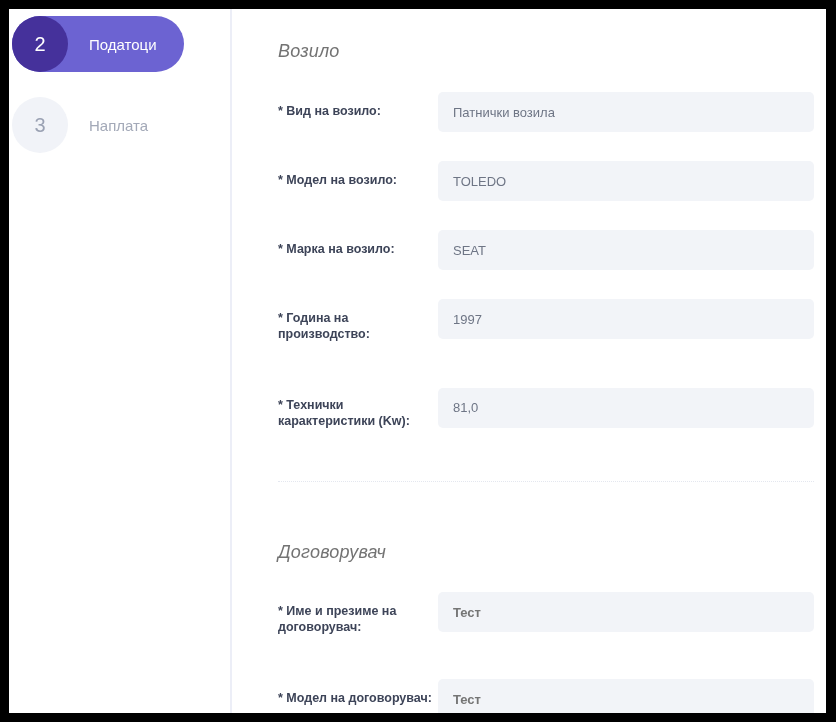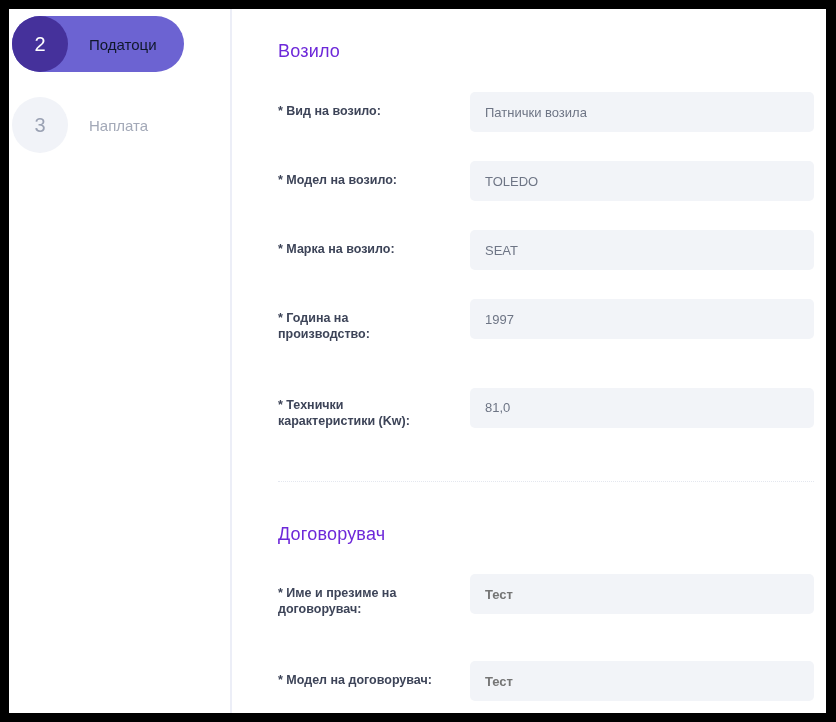--- a/index.html
+++ b/index.html
@@ -88,51 +88,51 @@
     color: #9aa1b3;
   }
 
   .step-label {
     font-size: 15px;
     margin-left: 21px;
     white-space: nowrap;
   }
 
   .step-active .step-label {
-    color: #0f172a;
+    color: #ffffff;
   }
 
   .step-idle .step-label {
     color: #a3a9b8;
   }
 
   
   #content {
     position: absolute;
     left: 225px;
     top: 0;
     right: 0;
     height: 100%;
     background: #ffffff;
     box-sizing: border-box;
     padding: 0 12px 0 44px;
   }
 
   .section-title {
     font-size: 18px;
-    color: #6d28d9;
+    color: #737373;
     margin: 0;
     font-weight: normal;
     letter-spacing: 0.2px;
+    font-style: italic;
   }
 
   .field-row {
     display: flex;
     align-items: flex-start;
-    gap: 32px;
   }
 
   .field-label {
     width: 160px;
     flex: 0 0 160px;
     font-size: 12.5px;
     line-height: 16px;
     color: #3d4458;
     font-weight: bold;
     padding-top: 11px;
@@ -209,21 +209,21 @@
         <input class="field-input" type="text" readonly="" value="1997" style="">
       </div>
 
       <div class="field-row" style="margin-top:44px;align-items:center;">
         <div class="field-label">* Технички карактеристики (Kw):</div>
         <input class="field-input" type="text" readonly="" value="81,0" style="">
       </div>
 
       <hr class="divider-dotted" style="margin-top:52px;">
 
-      <h2 class="section-title" style="margin-top:42px;">Договорувач</h2>
+      <h2 class="section-title" style="margin-top:60px;">Договорувач</h2>
 
       <div class="field-row" style="margin-top:29px;">
         <div class="field-label">* Име и презиме на договорувач:</div>
         <input class="field-input placeholder-style" type="text" placeholder="Тест" style="">
       </div>
 
       <div class="field-row" style="margin-top:44px;">
         <div class="field-label">* Модел на договорувач:</div>
         <input class="field-input placeholder-style" type="text" placeholder="Тест" style="">
       </div>

